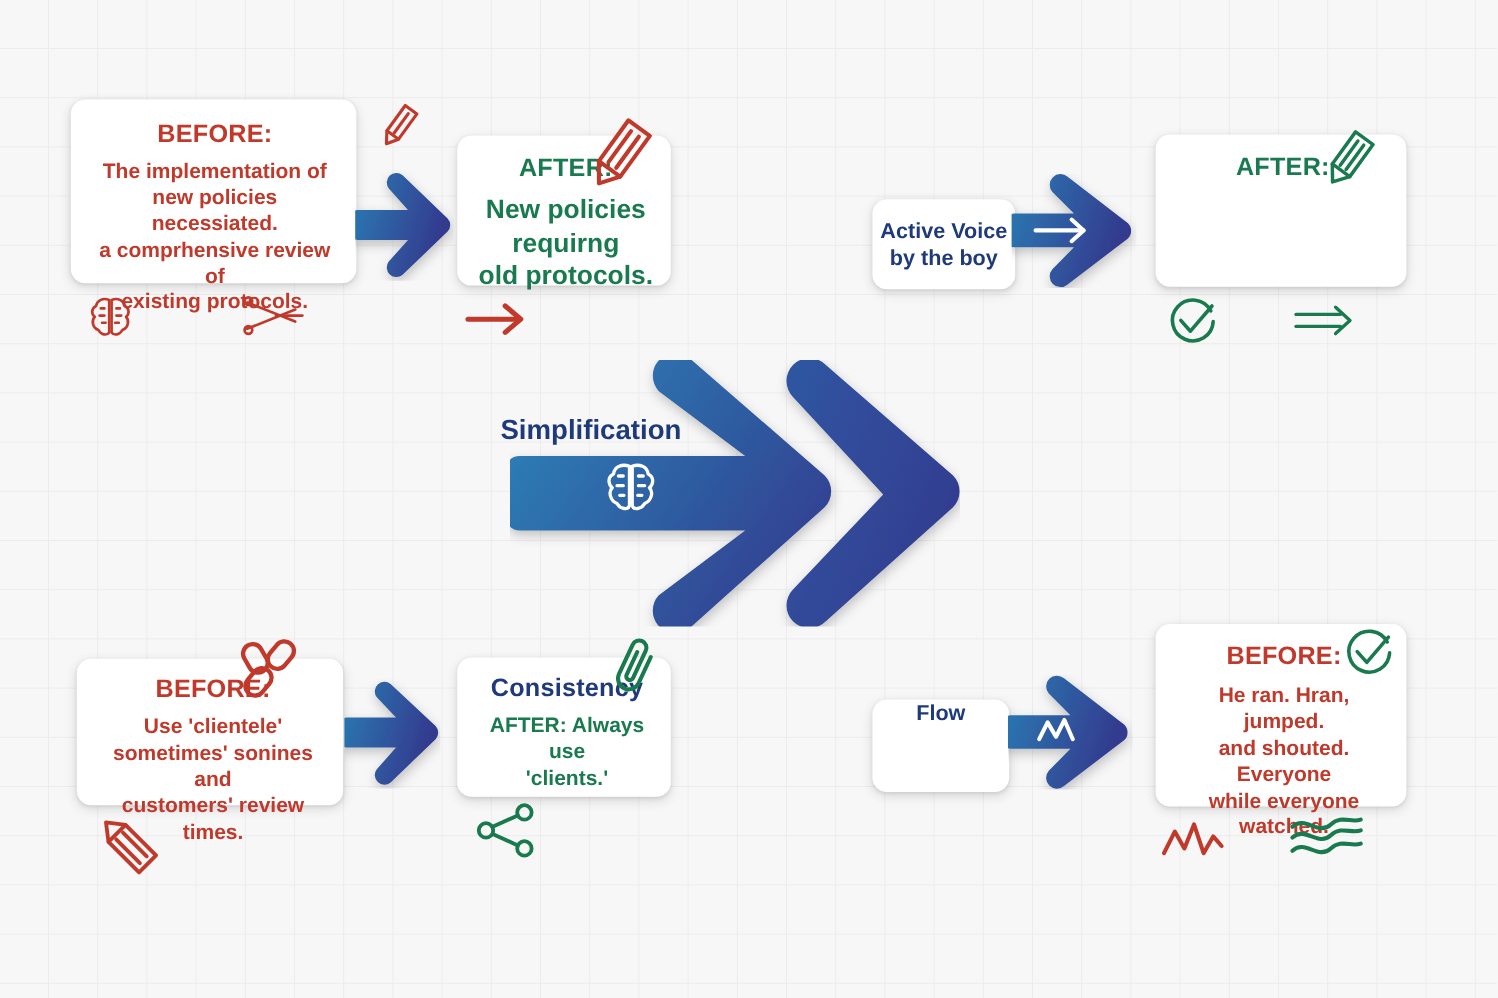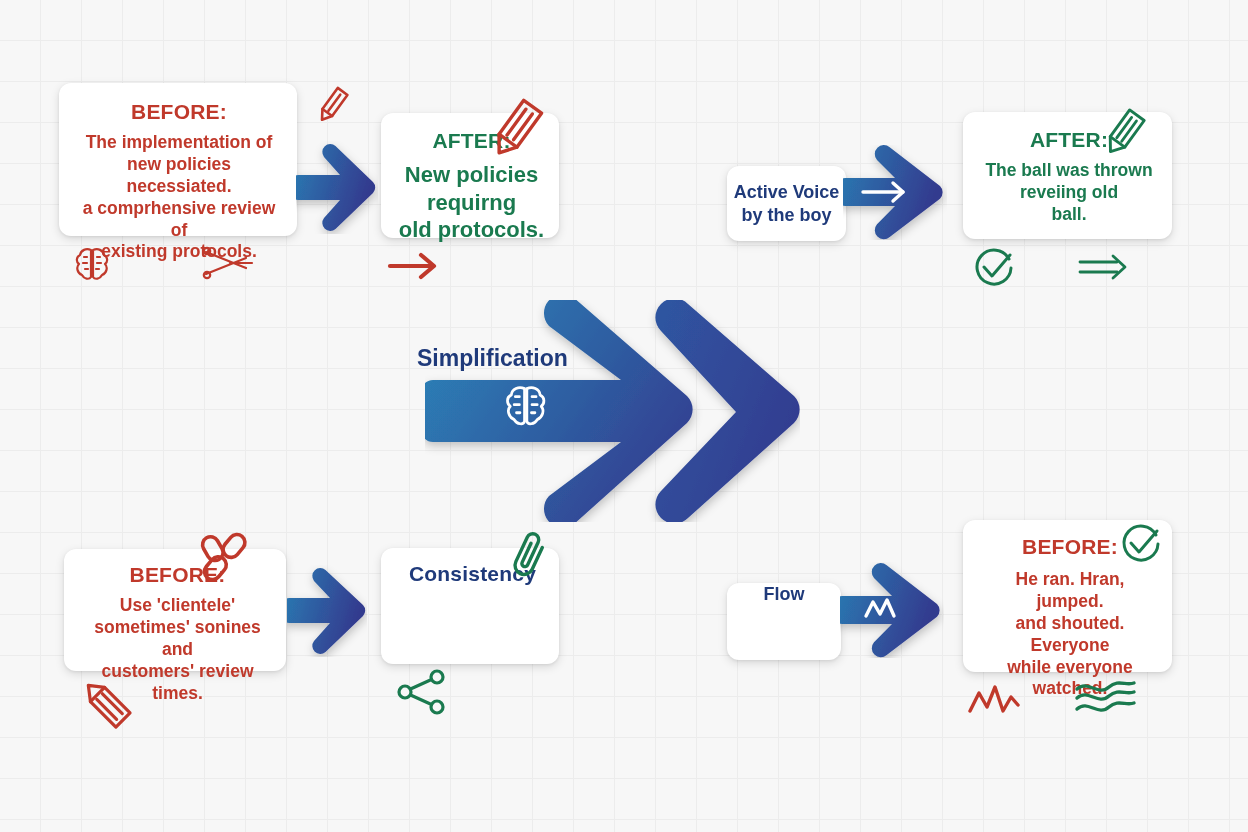--- a/index.html
+++ b/index.html
@@ -164,23 +164,20 @@
       <path d="M2 33 H52 L34 15 a9 9 0 0 1 12.7 -12.7 L97 41 a9 9 0 0 1 0 12.7 L46.7 92 a9 9 0 0 1 -12.7 -12.7 L52 61 H2 a8 8 0 0 1 -8 -8 V41 a8 8 0 0 1 8 -8 Z" fill="url(#gradArrow)" filter="url(#softShadow)"></path>
       <g stroke="#ffffff" stroke-width="3.4" fill="none" stroke-linecap="round" stroke-linejoin="round">
         <line x1="20" y1="47" x2="60" y2="47"></line>
         <polyline points="50,38 60,47 50,56"></polyline>
       </g>
     </svg>
   </div>
 
   <div class="card" id="card-after-2">
     <div class="hdr green">AFTER:</div>
-    <div class="body green" style="white-space:pre-line;">The ball was thrown
-reveiing old
-ball.</div>
   </div>
 
   <div class="ico" style="left:1100px;top:106px;z-index:6;">
     <svg width="48" height="54" viewBox="0 0 48 54">
       <g transform="rotate(36 24 27)" fill="none" stroke="#1a7a4f" stroke-width="2.9" stroke-linecap="round" stroke-linejoin="round">
         <path d="M15 5 h18 v33 l-9 12 -9 -12 z"></path>
         <line x1="15" y1="38" x2="33" y2="38"></line>
         <line x1="21" y1="10" x2="21" y2="35"></line>
         <line x1="27" y1="10" x2="27" y2="35"></line>
       </g>
@@ -283,20 +280,22 @@
   <div class="ico" style="left:508px;top:527px;z-index:6;">
     <svg width="44" height="56" viewBox="0 0 44 56">
       <g transform="rotate(25 22 28)" fill="none" stroke="#1a7a4f" stroke-width="3.4" stroke-linecap="round" stroke-linejoin="round">
         <path d="M30 16 V40 a9 9 0 0 1 -18 0 V13 a6 6 0 0 1 12 0 V38 a3 3 0 0 1 -6 0 V17"></path>
       </g>
     </svg>
   </div>
 
   <div class="card" id="card-consistency">
     <div class="hdr navy">Consistency</div>
+    <div class="body green" style="white-space:pre-line;">AFTER: Always use
+'clients.'</div>
   </div>
 
   <div class="card" id="card-flow">
     <div class="body navy">Flow</div>
   </div>
 
   <div class="ico" style="left:840px;top:562px;">
     <svg width="104" height="96" viewBox="0 0 104 96">
       <path d="M2 34 H52 L34 16 a9 9 0 0 1 12.7 -12.7 L97 42 a9 9 0 0 1 0 12.7 L46.7 93 a9 9 0 0 1 -12.7 -12.7 L52 62 H2 a8 8 0 0 1 -8 -8 V42 a8 8 0 0 1 8 -8 Z" fill="url(#gradArrow)" filter="url(#softShadow)"></path>
       <g stroke="#ffffff" stroke-width="3.4" fill="none" stroke-linecap="round" stroke-linejoin="round">

